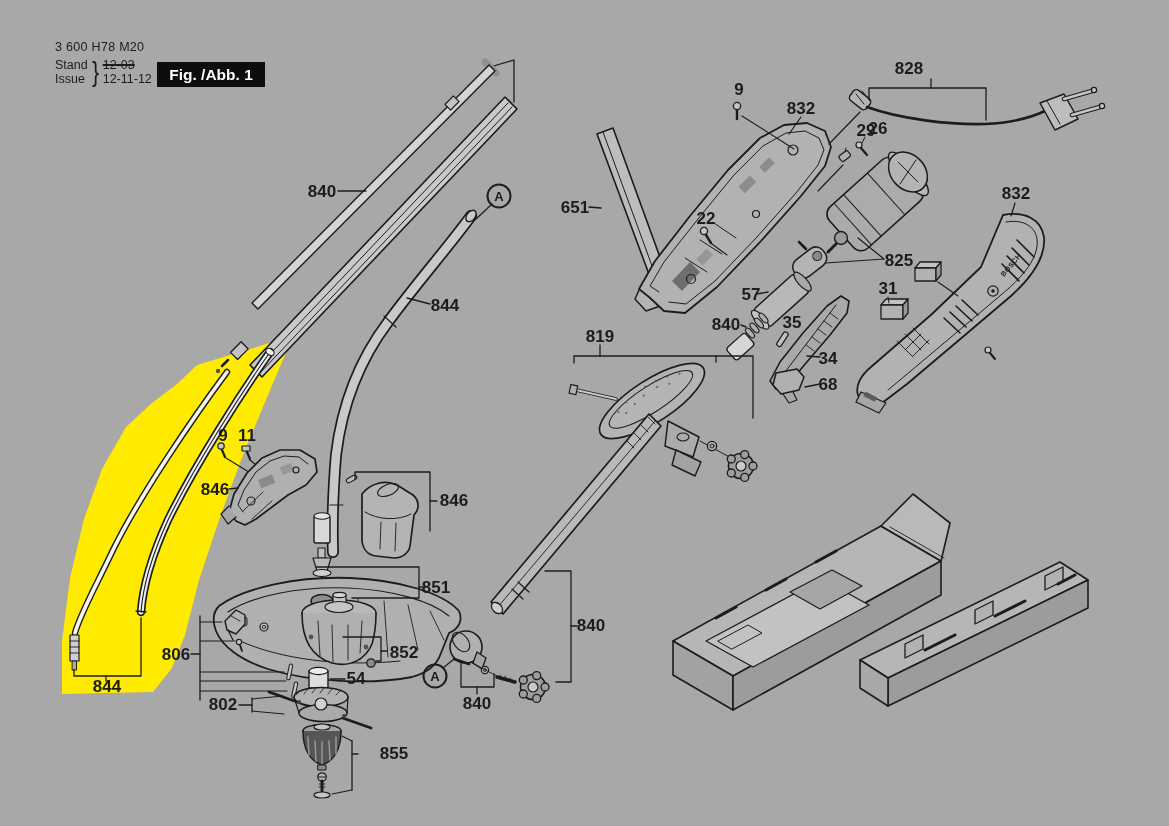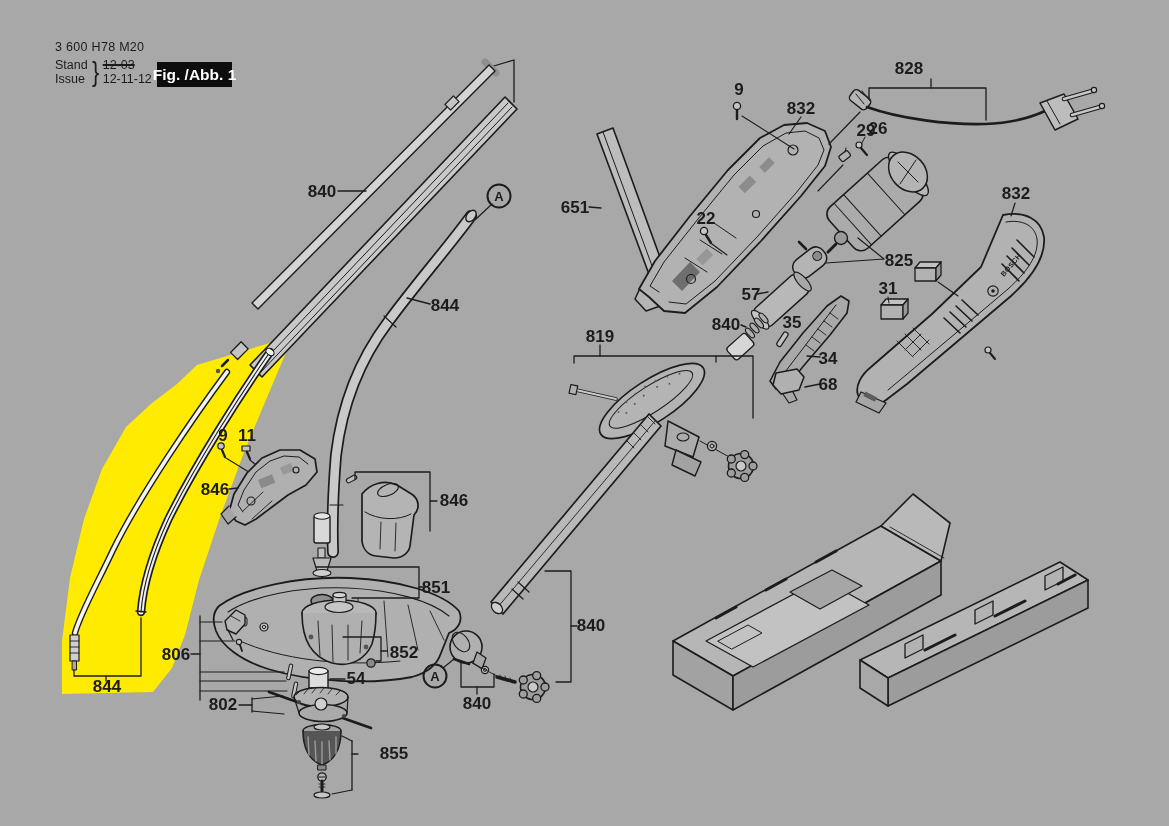--- a/index.html
+++ b/index.html
@@ -20,21 +20,21 @@
     display:flex;align-items:center;justify-content:center;line-height:1;
   }
   .hdr{position:absolute;left:55px;top:40px;color:var(--ink);}
   .hdr .code{font-size:12.5px;letter-spacing:.3px;}
   .hdr .rev{display:grid;grid-template-columns:auto auto auto;column-gap:3px;margin-top:4px;align-items:center;}
   .hdr .lbls{font-size:12.5px;line-height:14px;}
   .hdr .brace{font-size:27px;font-weight:400;line-height:28px;transform:scaleX(.8);}
   .hdr .vals{font-size:12.5px;line-height:14px;}
   .strike{text-decoration:line-through;text-decoration-thickness:1.5px;}
   .figbox{
-    position:absolute;left:157px;top:62px;width:75px;height:25px;
+    position:absolute;left:157px;top:62px;width:108px;height:25px;
     background:var(--figbg);color:var(--figfg);
     font-weight:700;font-size:15.5px;display:flex;align-items:center;justify-content:center;
     white-space:nowrap;
   }
   #footer{position:absolute;left:55px;top:712px;color:var(--ink);font-size:12.5px;line-height:14.6px;}
 </style>
 </head>
 <body>
 
 <div id="stage">

